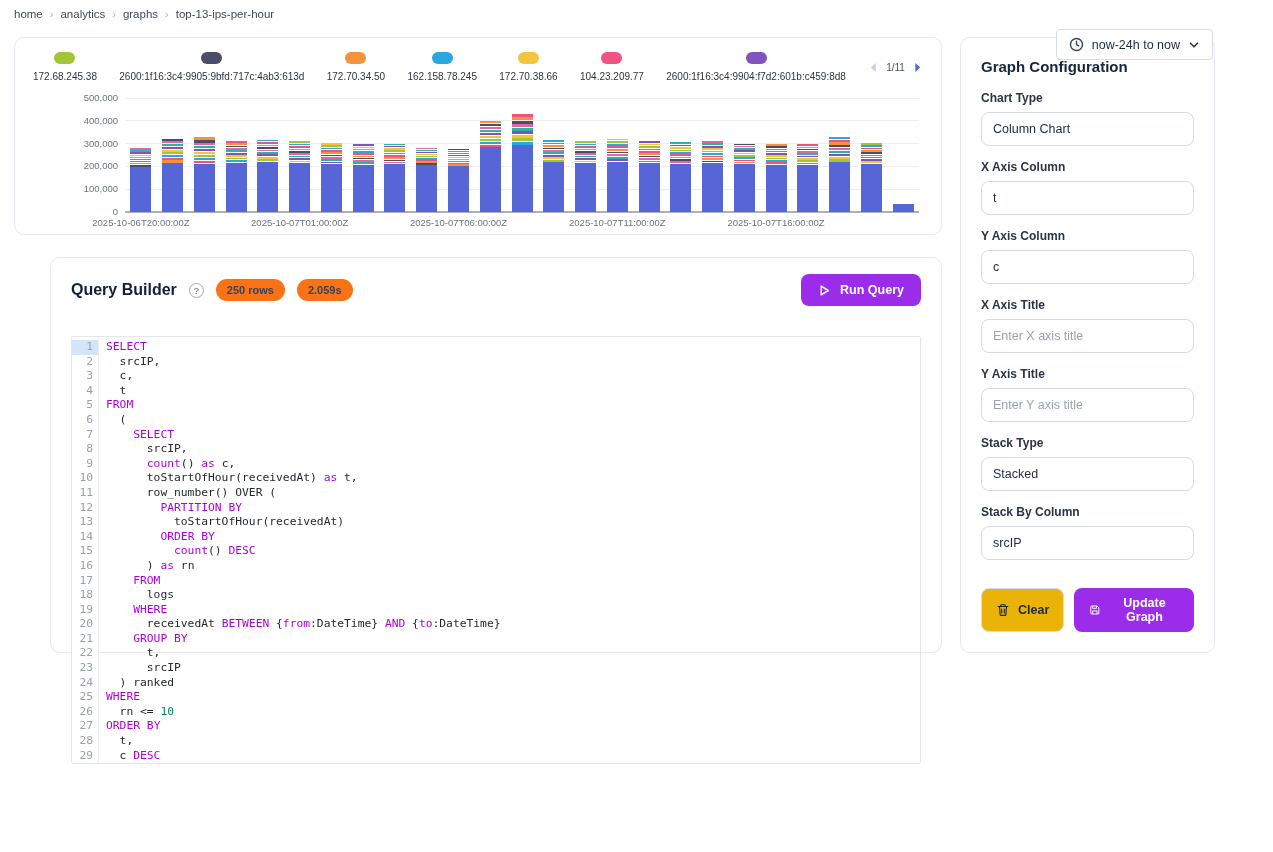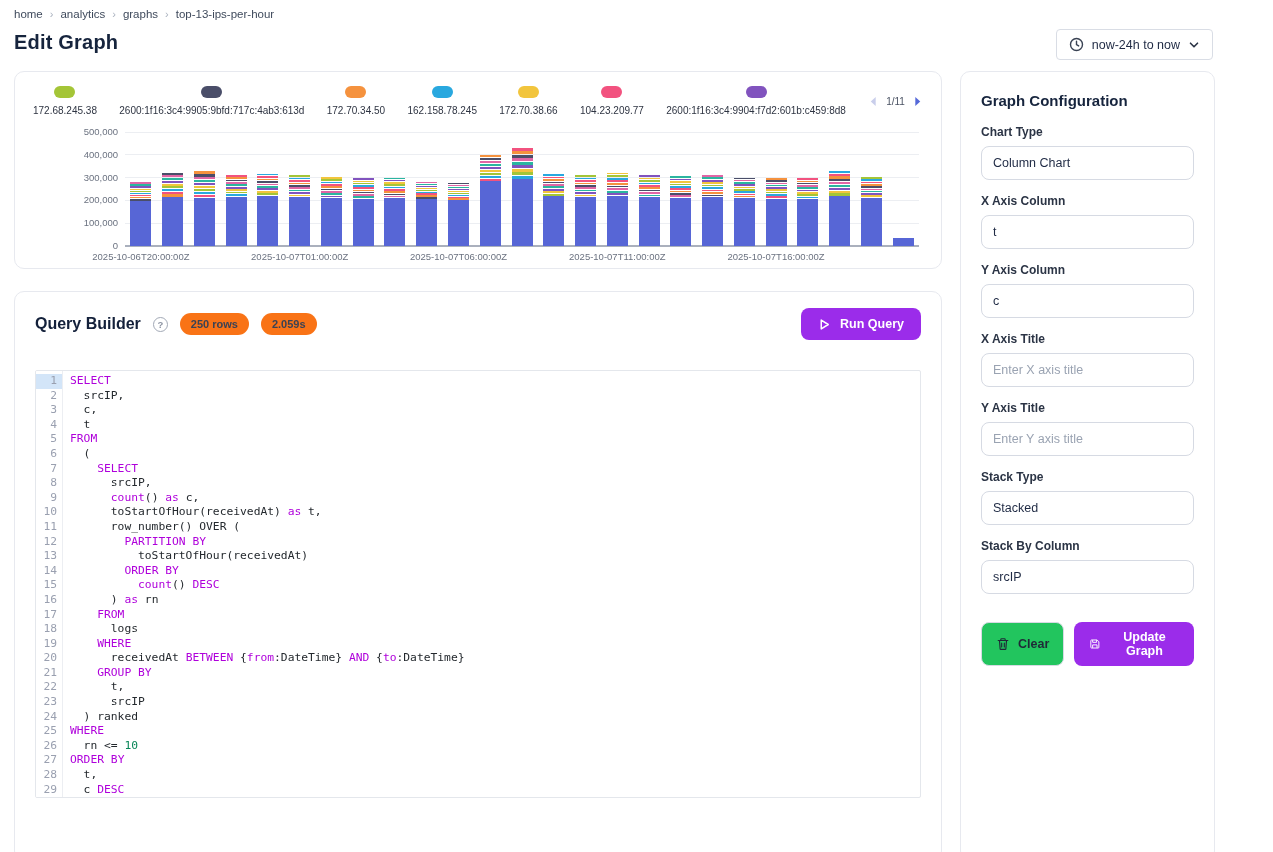--- a/index.html
+++ b/index.html
@@ -25,21 +25,21 @@
   
   .chart-card { height:198px; padding:14px 18px 8px 18px; }
   .legend-row { display:flex; align-items:center; justify-content:space-between; gap:10px; }
   .legend-item { display:flex; align-items:center; gap:7px; font-size:10px; color:#2e3442; white-space:nowrap;flex-direction:column; }
   .legend-swatch { width:21px; height:12px; border-radius:6px; flex:0 0 auto; }
   .legend-pager { display:flex; align-items:center; gap:7px; font-size:10px; color:#4a5263; }
 
   .chart-wrap { margin-top:6px; }
 
   
-  .query-card { height:570px; padding:16px 20px; }
+  .query-card { height:396px; padding:16px 20px;margin-left:36px; }
   .qb-header { display:flex; align-items:center; gap:12px; }
   .qb-title { font-size:16px; font-weight:bold; color:#13203a; }
   .help-icon { width:15px; height:15px; border:1.3px solid #a2a9b6; border-radius:50%; color:#8c93a2;
     font-size:9.5px; font-weight:bold; display:flex; align-items:center; justify-content:center; }
   .badge { background:#f97316; border-radius:999px; padding:5px 11px; font-size:11px; font-weight:bold; color:#3a4254; }
   .run-btn { margin-left:auto; display:flex; align-items:flex-end; gap:9px; background:#9b2cea; color:#fff;
     border:none; border-radius:8px; padding:9px 17px; font-size:12.5px; font-weight:bold; cursor:pointer; font-family:inherit; }
 
   .editor { margin-top:30px; border:1px solid #e4e7ec; border-radius:2px; display:flex; height:428px; overflow:hidden;
     font-family:"DejaVu Sans Mono", monospace; font-size:11.3px; line-height:14.6px; }
@@ -54,41 +54,40 @@
   .sidebar { flex:0 0 255px; padding:20px; }
   .sb-title { font-size:15px; font-weight:bold; color:#16243d; margin-bottom:16px; }
   .field { margin-bottom:14px; }
   .field-label { font-size:12px; font-weight:bold; color:#2b3445; margin-bottom:7px; }
   .control { height:34px; border:1px solid #d6dae3; border-radius:8px; display:flex; align-items:center;
     padding:0 11px; font-size:12.5px; color:#1f2a44; background:#fff; cursor:pointer; }
   .control .val { flex:1; }
   .control input { border:none; outline:none; width:100%; font-size:12.5px; font-family:inherit; color:#1f2a44; }
   .control input::placeholder { color:#9aa3b2; }
   .sb-buttons { display:flex; justify-content:flex-end; gap:10px; margin-top:28px; }
-  .clear-btn { display:flex; align-items:center; gap:8px; background:#22c55e; border:1px solid #d6dae3; border-radius:8px;
+  .clear-btn { display:flex; align-items:center; gap:8px; background:#eab308; border:1px solid #d6dae3; border-radius:8px;
     padding:8px 14px; font-size:12.5px; font-weight:bold; color:#1f2937; cursor:pointer; font-family:inherit; }
   .update-btn { display:flex; align-items:center; gap:9px; background:#9b2cea; border:none; border-radius:8px;
     padding:8px 15px; font-size:12.5px; font-weight:bold; color:#fff; cursor:pointer; font-family:inherit; }
 </style>
 </head>
 <body>
 
 <div class="page">
 
   <nav class="breadcrumb" id="breadcrumb">
       <span class="crumb">home</span>
       <span class="sep">›</span>
       <span class="crumb">analytics</span>
       <span class="sep">›</span>
       <span class="crumb">graphs</span>
       <span class="sep">›</span>
       <span class="crumb">top-13-ips-per-hour</span>
     </nav>
 
-  <h1 class="page-title">Edit Graph</h1>
 
   <div class="time-range">
     <svg width="15" height="15" viewBox="0 0 16 16">
       <circle cx="8" cy="8" r="6.4" fill="none" stroke="#3a4354" stroke-width="1.5"></circle>
       <path d="M8 4.6V8l2.3 1.5" fill="none" stroke="#3a4354" stroke-width="1.5" stroke-linecap="round"></path>
     </svg>
     <span>now-24h to now</span>
     <svg width="12" height="12" viewBox="0 0 12 12">
       <path d="M2.5 4.2l3.5 3.6 3.5-3.6" fill="none" stroke="#2b3445" stroke-width="1.6" stroke-linecap="round" stroke-linejoin="round"></path>
     </svg>

